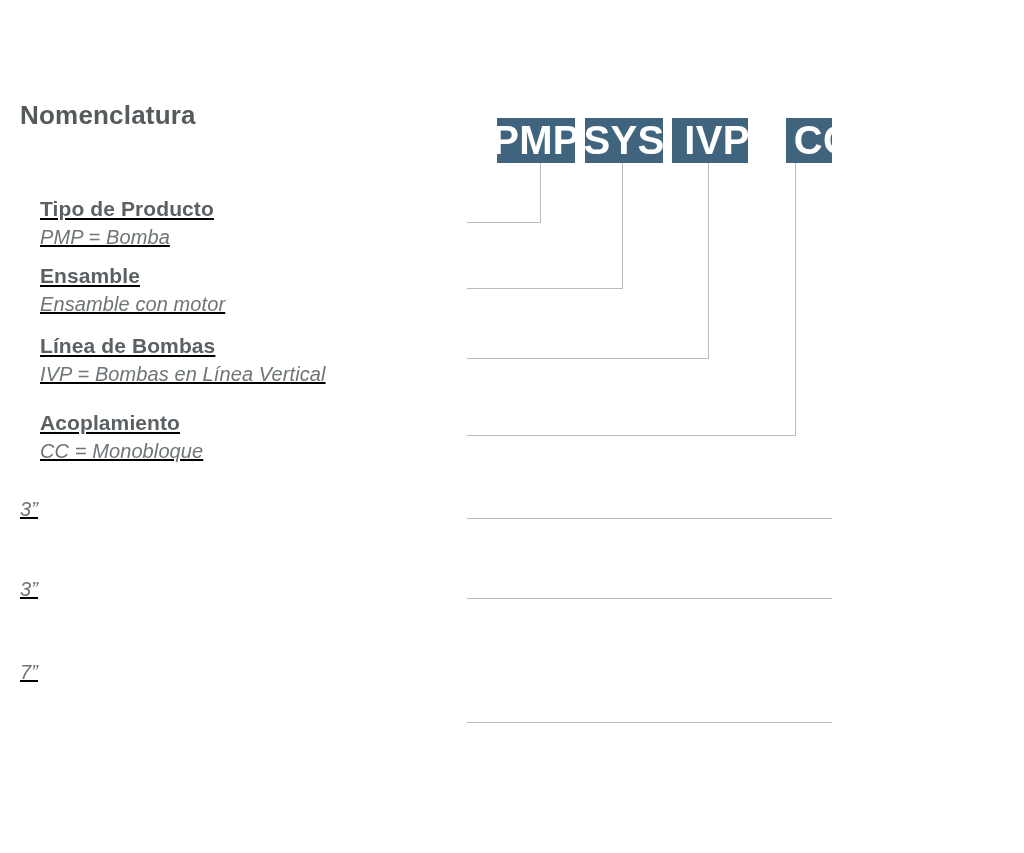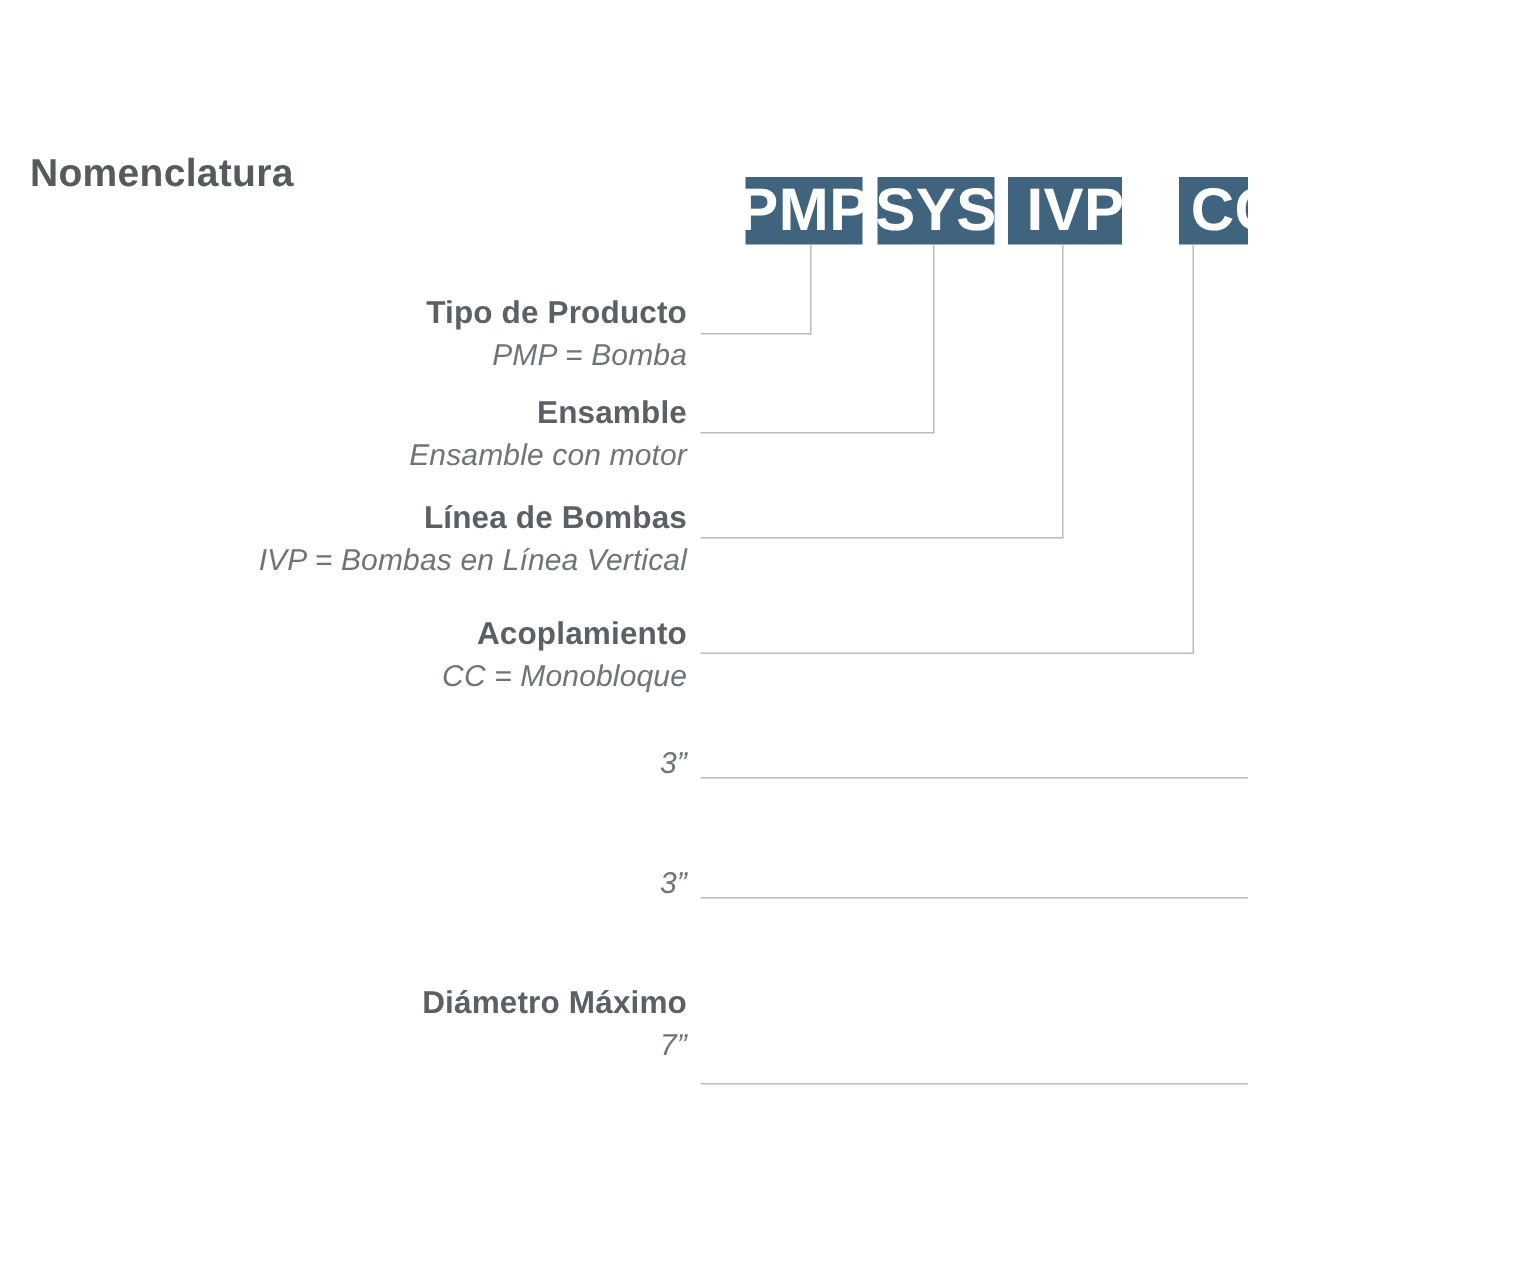--- a/index.html
+++ b/index.html
@@ -45,22 +45,23 @@
     letter-spacing: 0.3px;
     box-sizing: border-box;
   }
   .code-box.dark {
     background: #3b5e79;
   }
 
   
   .label-row {
     position: absolute;
-    text-align: right;
+    text-align: left;
     white-space: nowrap;
+    text-decoration: underline;
   }
   .label-title {
     font-size: 21px;
     font-weight: 700;
     color: #5a6064;
     line-height: 1.18;
     letter-spacing: 0.1px;
   }
   .label-sub {
     font-size: 20px;
@@ -142,17 +143,16 @@
 
   <div class="label-row" style="left:20px; top:494px; width:438px;">
     <div class="label-sub">3”</div>
   </div>
 
   <div class="label-row" style="left:20px; top:574px; width:438px;">
     <div class="label-sub">3”</div>
   </div>
 
   <div class="label-row" style="left:20px; top:657px; width:438px;">
-    <div class="label-title">Diámetro Máximo</div>
     <div class="label-sub">7”</div>
   </div>
 
 </div>
 
 </body></html>

